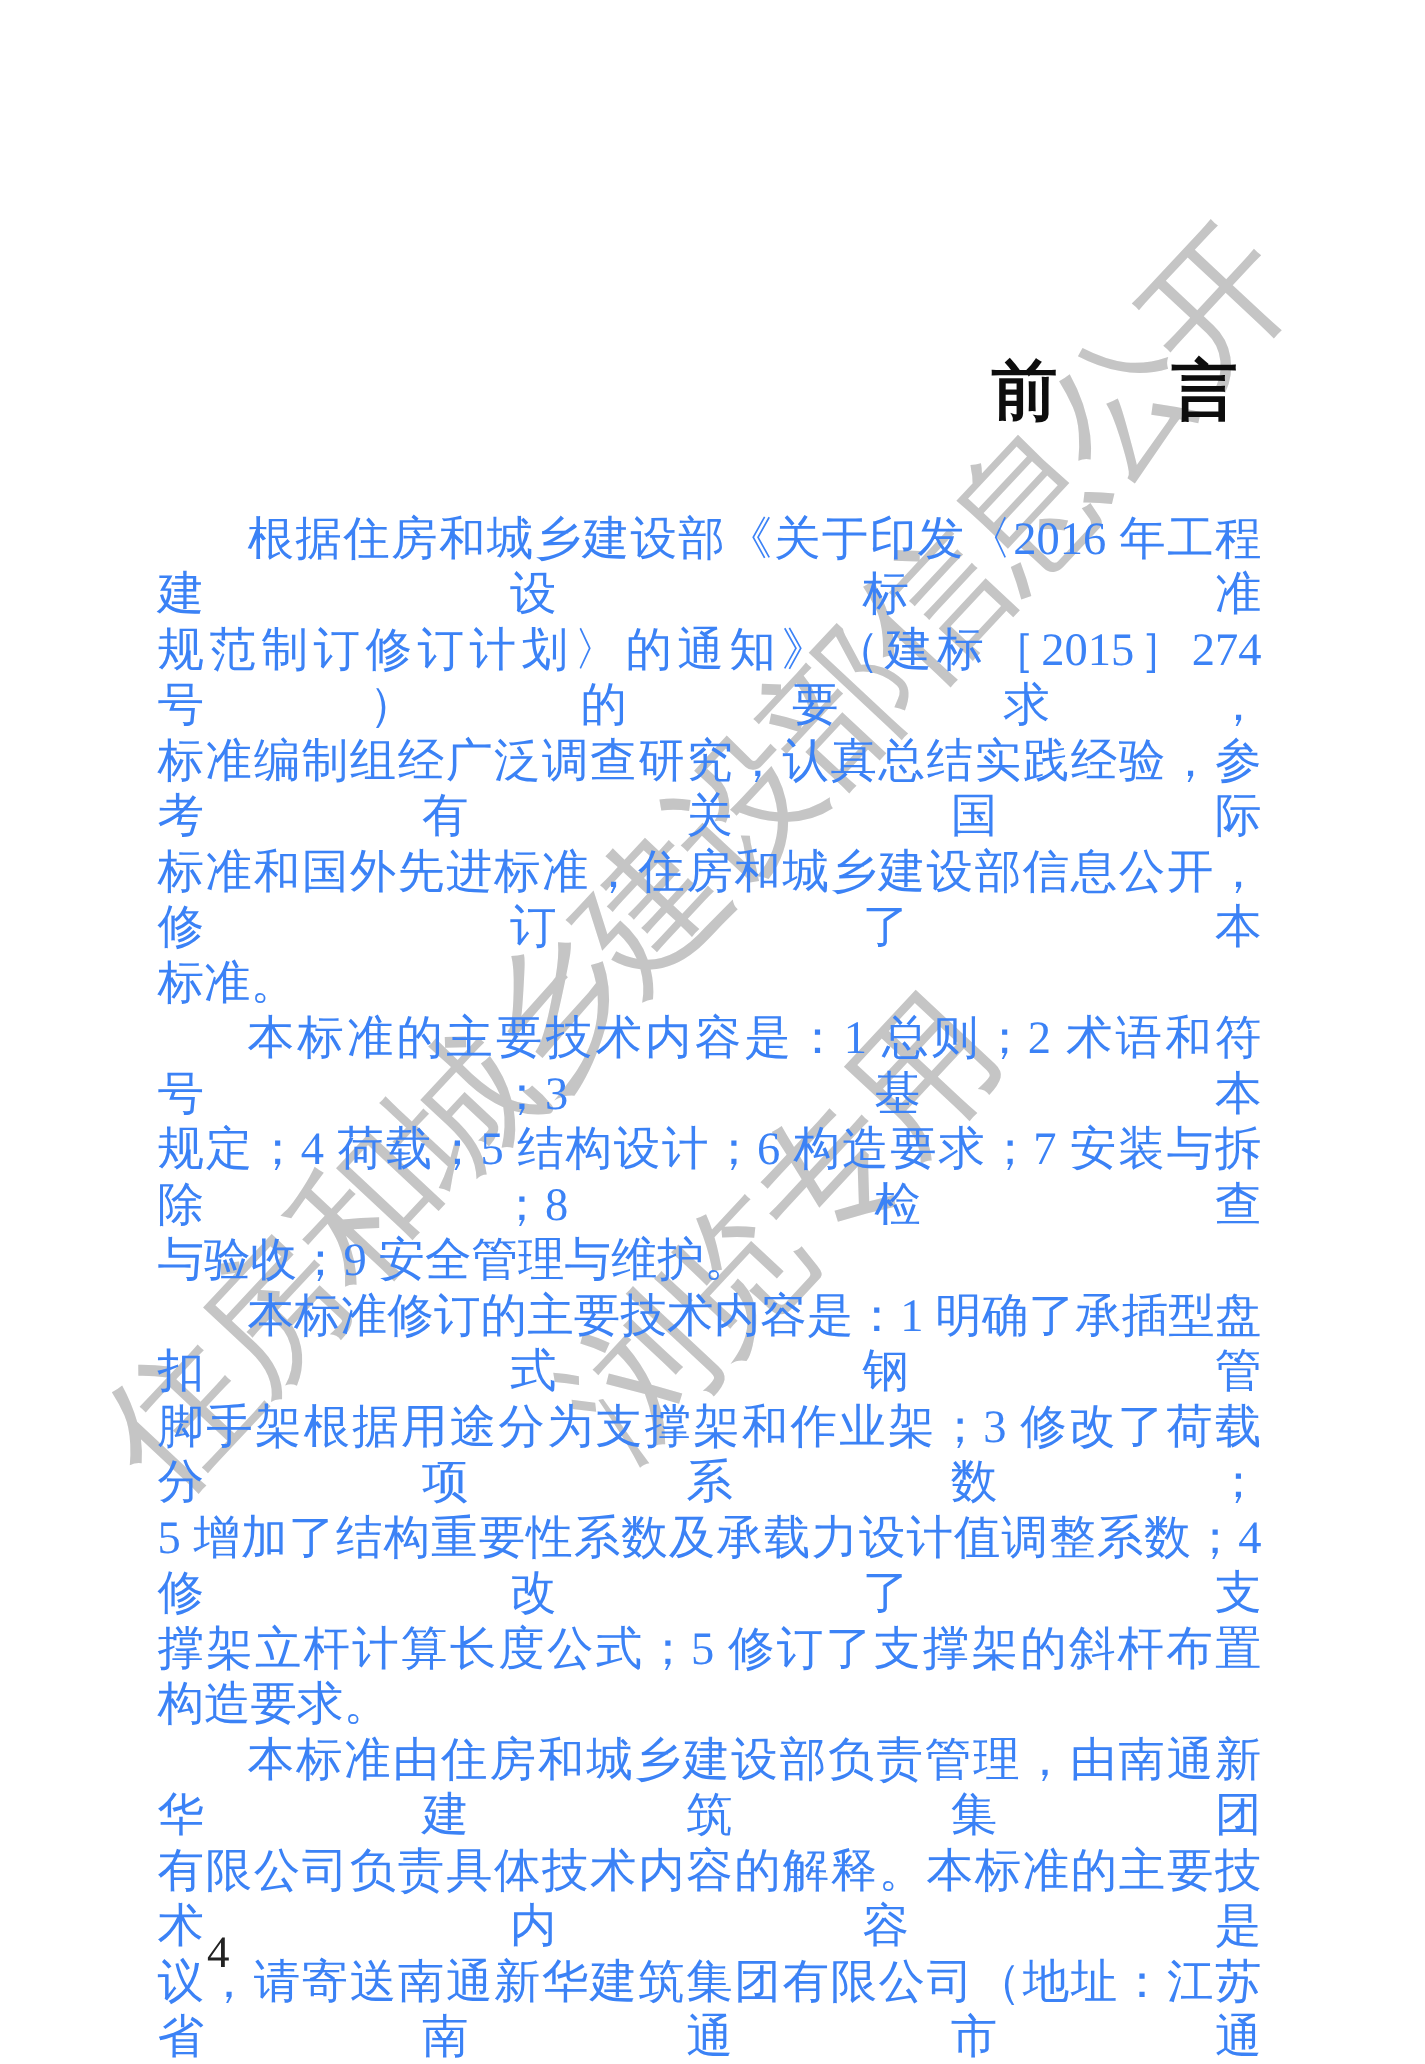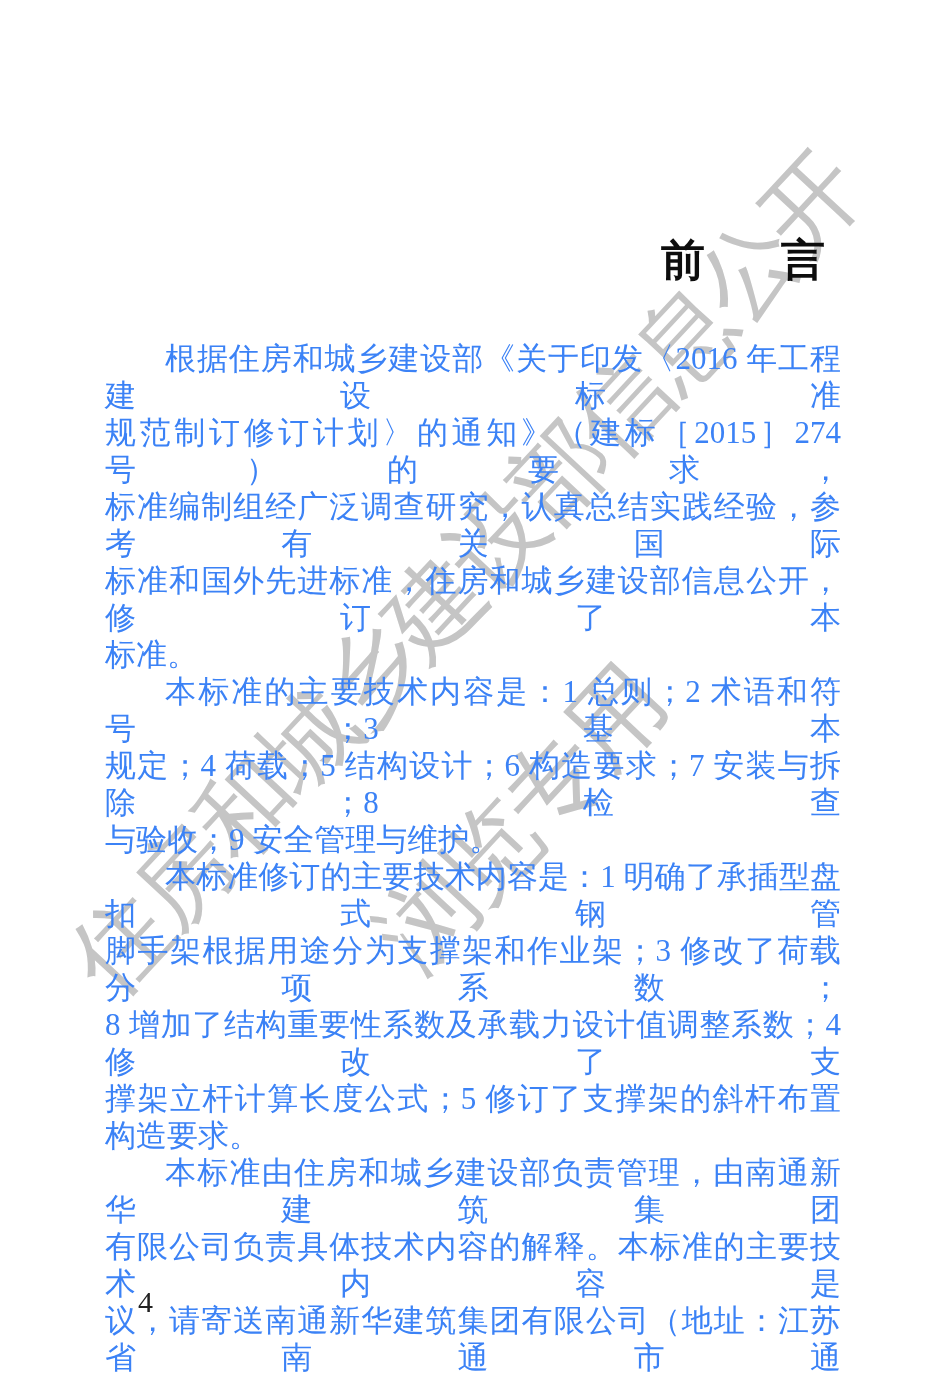--- a/index.html
+++ b/index.html
@@ -86,21 +86,21 @@
 
     <div class="para">
       <div class="line indent">本标准的主要技术内容是：1 总则；2 术语和符号；3 基本</div>
       <div class="line">规定；4 荷载；5 结构设计；6 构造要求；7 安装与拆除；8 检查</div>
       <div class="line end">与验收；9 安全管理与维护。</div>
     </div>
 
     <div class="para">
       <div class="line indent">本标准修订的主要技术内容是：1 明确了承插型盘扣式钢管</div>
       <div class="line">脚手架根据用途分为支撑架和作业架；3 修改了荷载分项系数；</div>
-      <div class="line">8 增加了结构重要性系数及承载力设计值调整系数；4 修改了支</div>
+      <div class="line">5 增加了结构重要性系数及承载力设计值调整系数；4 修改了支</div>
       <div class="line end">撑架立杆计算长度公式；5 修订了支撑架的斜杆布置构造要求。</div>
     </div>
 
     <div class="para">
       <div class="line indent">本标准由住房和城乡建设部负责管理，由南通新华建筑集团</div>
       <div class="line">有限公司负责具体技术内容的解释。本标准的主要技术内容是</div>
       <div class="line">议，请寄送南通新华建筑集团有限公司（地址：江苏省南通市通</div>
 
     </div>
 

